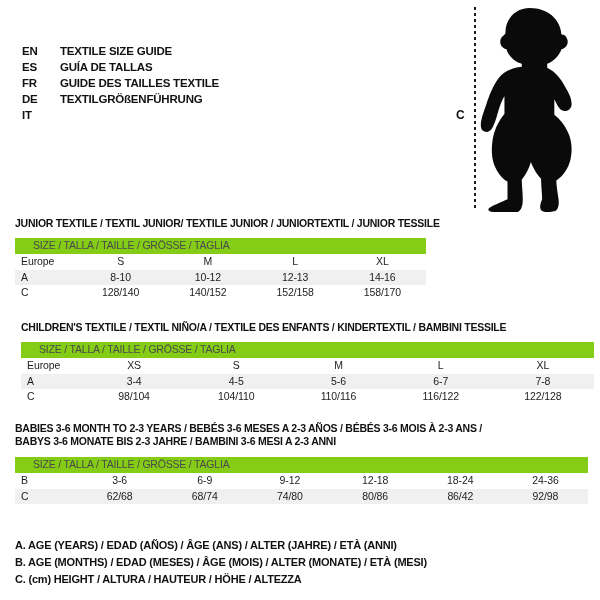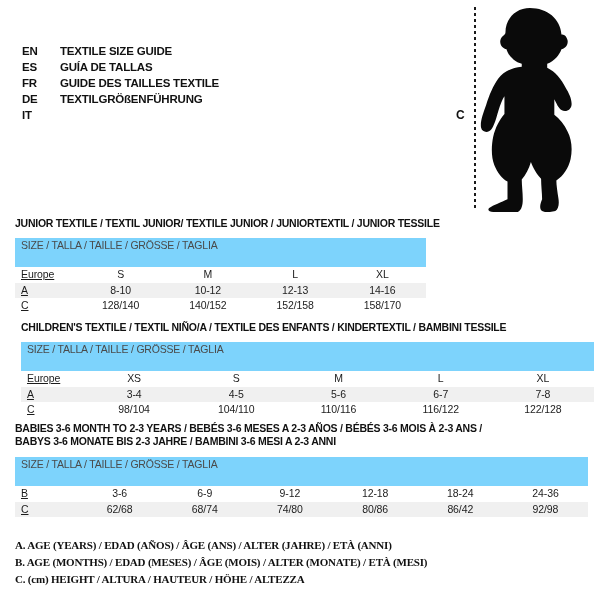--- a/index.html
+++ b/index.html
@@ -21,31 +21,31 @@
 
   
   .table-sec { position:absolute; left:15px; }
   .sec1 { top:217px; width:411px; }
   .sec2 { top:321px; width:573px;margin-left:6px; }
   .sec3 { top:422px; width:573px; }
   .sec-title { font-size:10.5px; font-weight:bold; letter-spacing:-0.25px; line-height:13px; color:#111; }
   .sec1 .sec-title, .sec2 .sec-title { white-space:nowrap; }
   .sec3 .sec-title { max-width:500px; }
   .size-bar {
-    margin-top:8px; background:#7dd3fc; height:29px; line-height:15px;
-    font-size:10.5px; letter-spacing:-0.2px; color:#4a4a4a; padding-left:6px;
+    margin-top:8px; background:#84cc16; height:16px; line-height:15px;
+    font-size:10.5px; letter-spacing:-0.2px; color:#4a4a4a; padding-left:18px;
   }
   .sec3 .size-bar { margin-top:9px; }
   .trow { display:flex; height:15.5px; line-height:15.5px; font-size:10.5px; letter-spacing:-0.1px; color:#1c1c1c; }
   .trow.stripe { background:#f0f0f0; }
-  .lbl { width:62px; padding-left:6px; box-sizing:border-box;text-decoration:underline; }
+  .lbl { width:62px; padding-left:6px; box-sizing:border-box; }
   .cell { flex:1; text-align:center; }
 
   
-  .legend { position:absolute; left:15px; top:537px;font-family:Liberation Serif, serif; }
+  .legend { position:absolute; left:15px; top:537px; }
   .legend-line { font-size:11px; font-weight:bold; letter-spacing:-0.2px; line-height:17px; }
 </style>
 </head>
 <body>
 
 <div class="canvas">
 
   <div class="lang-list">
     <div class="lang-row">
       <span class="lang-code">EN</span>

